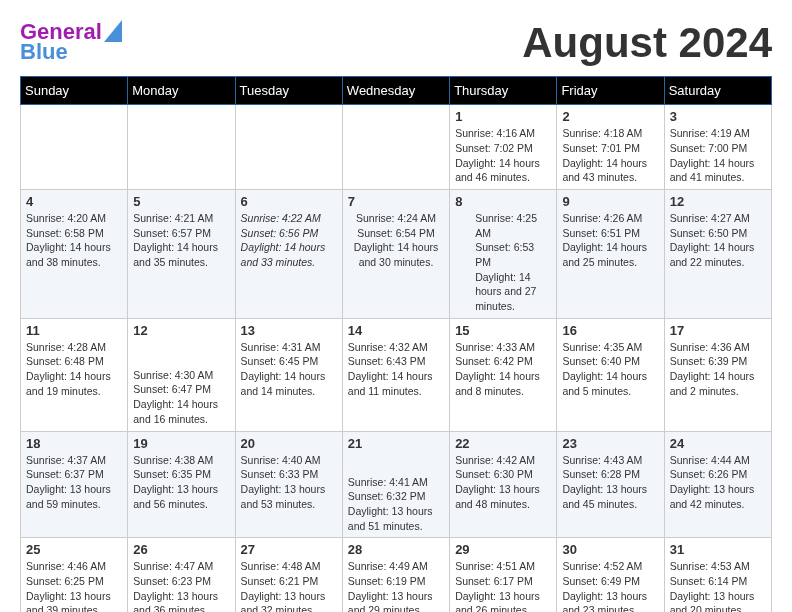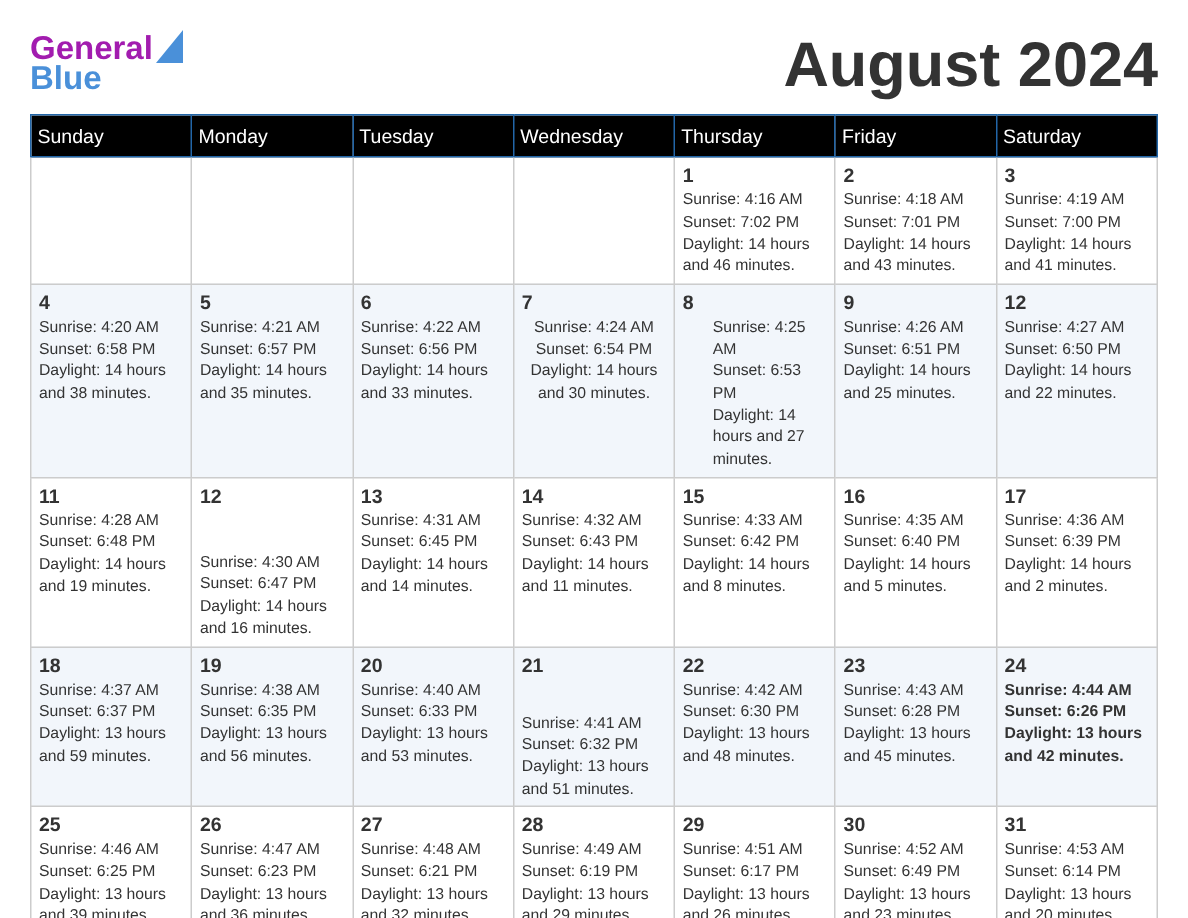--- a/index.html
+++ b/index.html
@@ -147,21 +147,21 @@
 Daylight: 14 hours and 38 minutes.</div>
         </td>
         <td>
           <div class="day-number">5</div>
           <div class="day-info" style="white-space: pre-line;">Sunrise: 4:21 AM
 Sunset: 6:57 PM
 Daylight: 14 hours and 35 minutes.</div>
         </td>
         <td>
           <div class="day-number">6</div>
-          <div class="day-info" style="white-space: pre-line;">Sunrise: 4:22 AM
+          <div class="day-info" style="white-space: pre-line; font-style: italic;">Sunrise: 4:22 AM
 Sunset: 6:56 PM
 Daylight: 14 hours and 33 minutes.</div>
         </td>
         <td>
           <div class="day-number">7</div>
           <div class="day-info" style="white-space: pre-line; text-align: center;">Sunrise: 4:24 AM
 Sunset: 6:54 PM
 Daylight: 14 hours and 30 minutes.</div>
         </td>
         <td>
@@ -259,21 +259,21 @@
 Daylight: 13 hours and 48 minutes.</div>
         </td>
         <td>
           <div class="day-number">23</div>
           <div class="day-info" style="white-space: pre-line;">Sunrise: 4:43 AM
 Sunset: 6:28 PM
 Daylight: 13 hours and 45 minutes.</div>
         </td>
         <td>
           <div class="day-number">24</div>
-          <div class="day-info" style="white-space: pre-line; font-weight: bold;">Sunrise: 4:44 AM
+          <div class="day-info" style="white-space: pre-line;">Sunrise: 4:44 AM
 Sunset: 6:26 PM
 Daylight: 13 hours and 42 minutes.</div>
         </td>
       </tr>
       <tr>
         <td>
           <div class="day-number">25</div>
           <div class="day-info" style="white-space: pre-line;">Sunrise: 4:46 AM
 Sunset: 6:25 PM
 Daylight: 13 hours and 39 minutes.</div>

